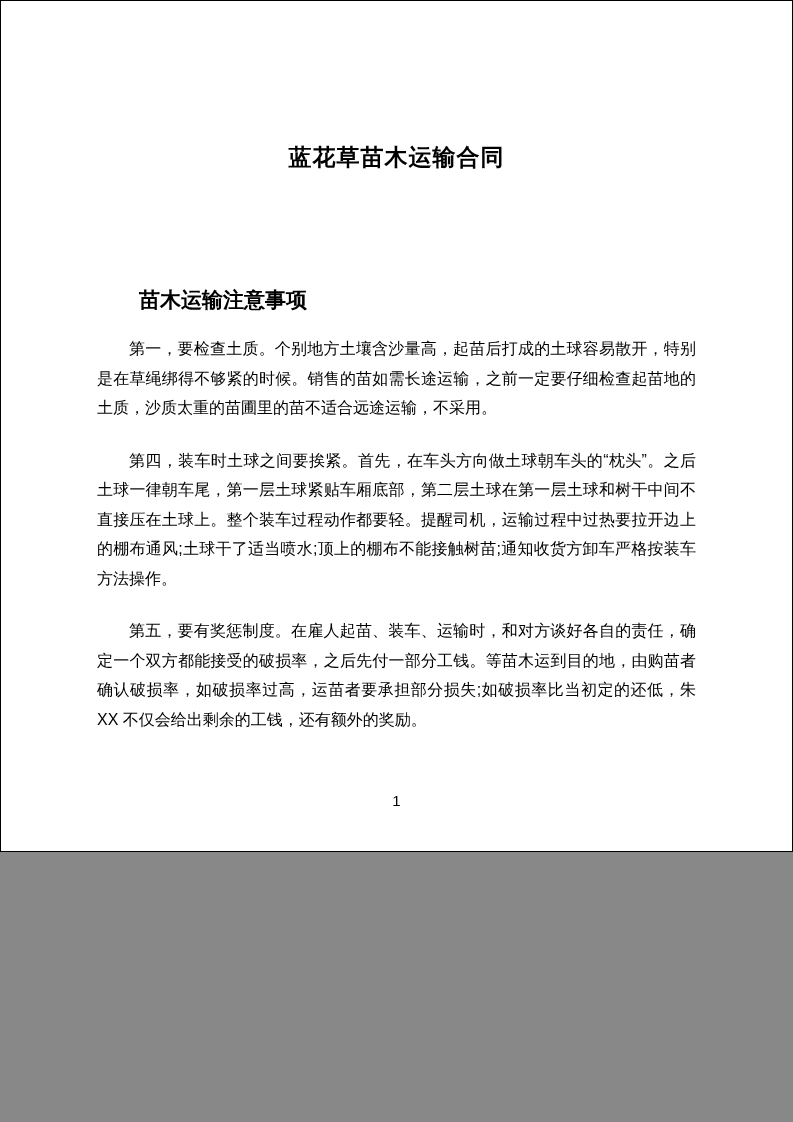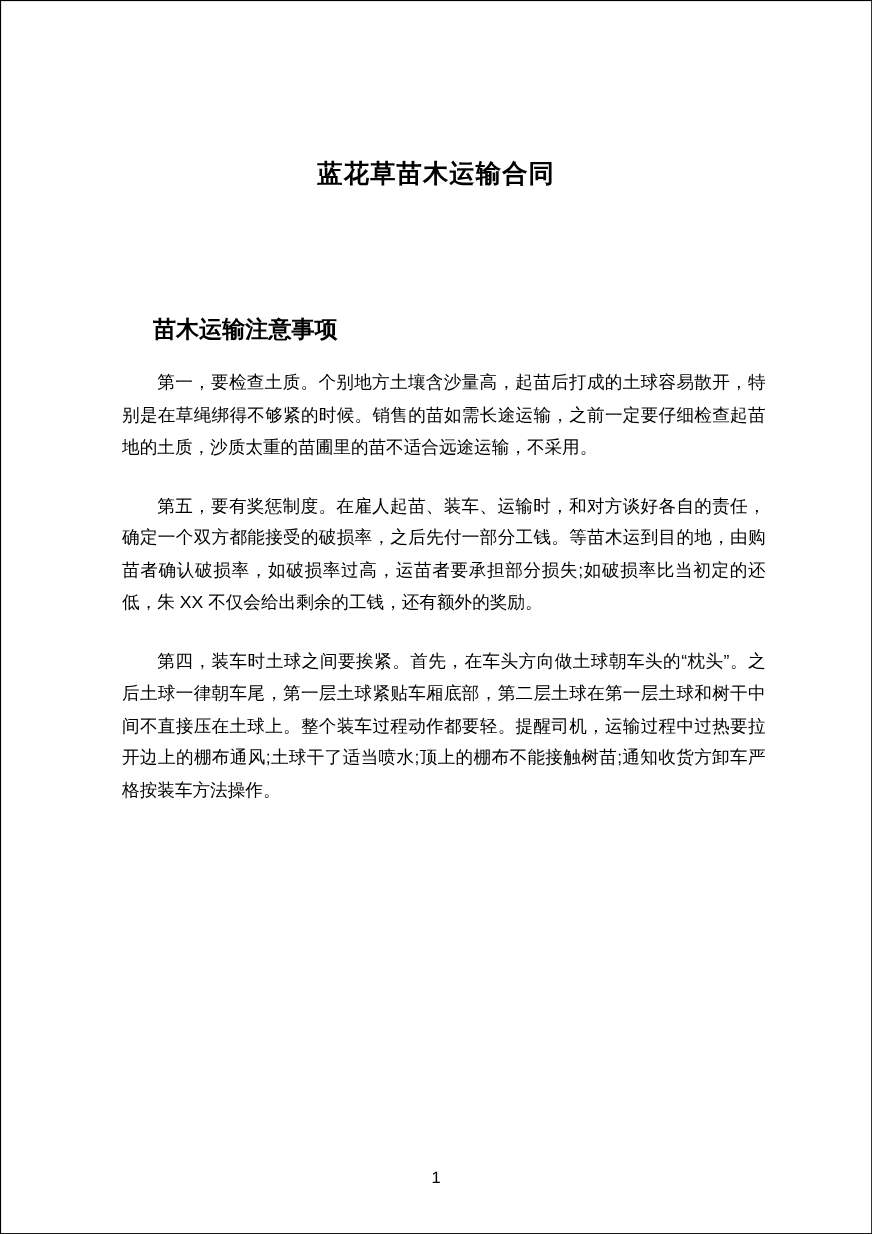--- a/index.html
+++ b/index.html
@@ -1,20 +1,20 @@
 <!DOCTYPE html>
 <html lang="zh"><head>
 <meta charset="utf-8">
 <style>
   * { margin: 0; padding: 0; box-sizing: border-box; }
   html, body { background: #888; }
   .page {
     position: relative;
     width: 793px;
-    height: 1122px;
+    height: 852px;
     margin: 0 auto;
     background: #ffffff;
     border: 1px solid #000000;
     font-family: "Liberation Sans", sans-serif;
     color: #000000;
     overflow: hidden;
   }
   .doc-title {
     margin-top: 141px;
     text-align: center;
@@ -23,21 +23,21 @@
     letter-spacing: 1px;
   }
   .section-heading {
     margin-top: 116px;
     padding: 0 96px;
     font-size: 21px;
     font-weight: bold;
     text-indent: 2em;
     line-height: 22px;
   }
-  .body-text { margin-top: 18px; padding-left: 14px; }
+  .body-text { margin-top: 18px; }
   .para {
     padding: 0 96px;
     margin-top: 23px;
     font-size: 16px;
     line-height: 29.5px;
     text-align: justify;
     text-justify: inter-ideograph;
     text-indent: 2em;
   }
   .page-footer {
@@ -52,20 +52,20 @@
 </head>
 <body>
 
 <div class="page">
   <h1 class="doc-title">蓝花草苗木运输合同</h1>
 
   <h2 class="section-heading">苗木运输注意事项</h2>
 
   <div class="body-text">
     <p class="para">第一，要检查土质。个别地方土壤含沙量高，起苗后打成的土球容易散开，特别是在草绳绑得不够紧的时候。销售的苗如需长途运输，之前一定要仔细检查起苗地的土质，沙质太重的苗圃里的苗不适合远途运输，不采用。</p>
+    <p class="para">第四，装车时土球之间要挨紧。首先，在车头方向做土球朝车头的“枕头”。之后土球一律朝车尾，第一层土球紧贴车厢底部，第二层土球在第一层土球和树干中间不直接压在土球上。整个装车过程动作都要轻。提醒司机，运输过程中过热要拉开边上的棚布通风;土球干了适当喷水;顶上的棚布不能接触树苗;通知收货方卸车严格按装车方法操作。</p>
     <p class="para">第五，要有奖惩制度。在雇人起苗、装车、运输时，和对方谈好各自的责任，确定一个双方都能接受的破损率，之后先付一部分工钱。等苗木运到目的地，由购苗者确认破损率，如破损率过高，运苗者要承担部分损失;如破损率比当初定的还低，朱 XX 不仅会给出剩余的工钱，还有额外的奖励。</p>
-    <p class="para">第四，装车时土球之间要挨紧。首先，在车头方向做土球朝车头的“枕头”。之后土球一律朝车尾，第一层土球紧贴车厢底部，第二层土球在第一层土球和树干中间不直接压在土球上。整个装车过程动作都要轻。提醒司机，运输过程中过热要拉开边上的棚布通风;土球干了适当喷水;顶上的棚布不能接触树苗;通知收货方卸车严格按装车方法操作。</p>
   </div>
 
   <div class="page-footer">
     <span>1</span>
   </div>
 </div>
 
 </body></html>

